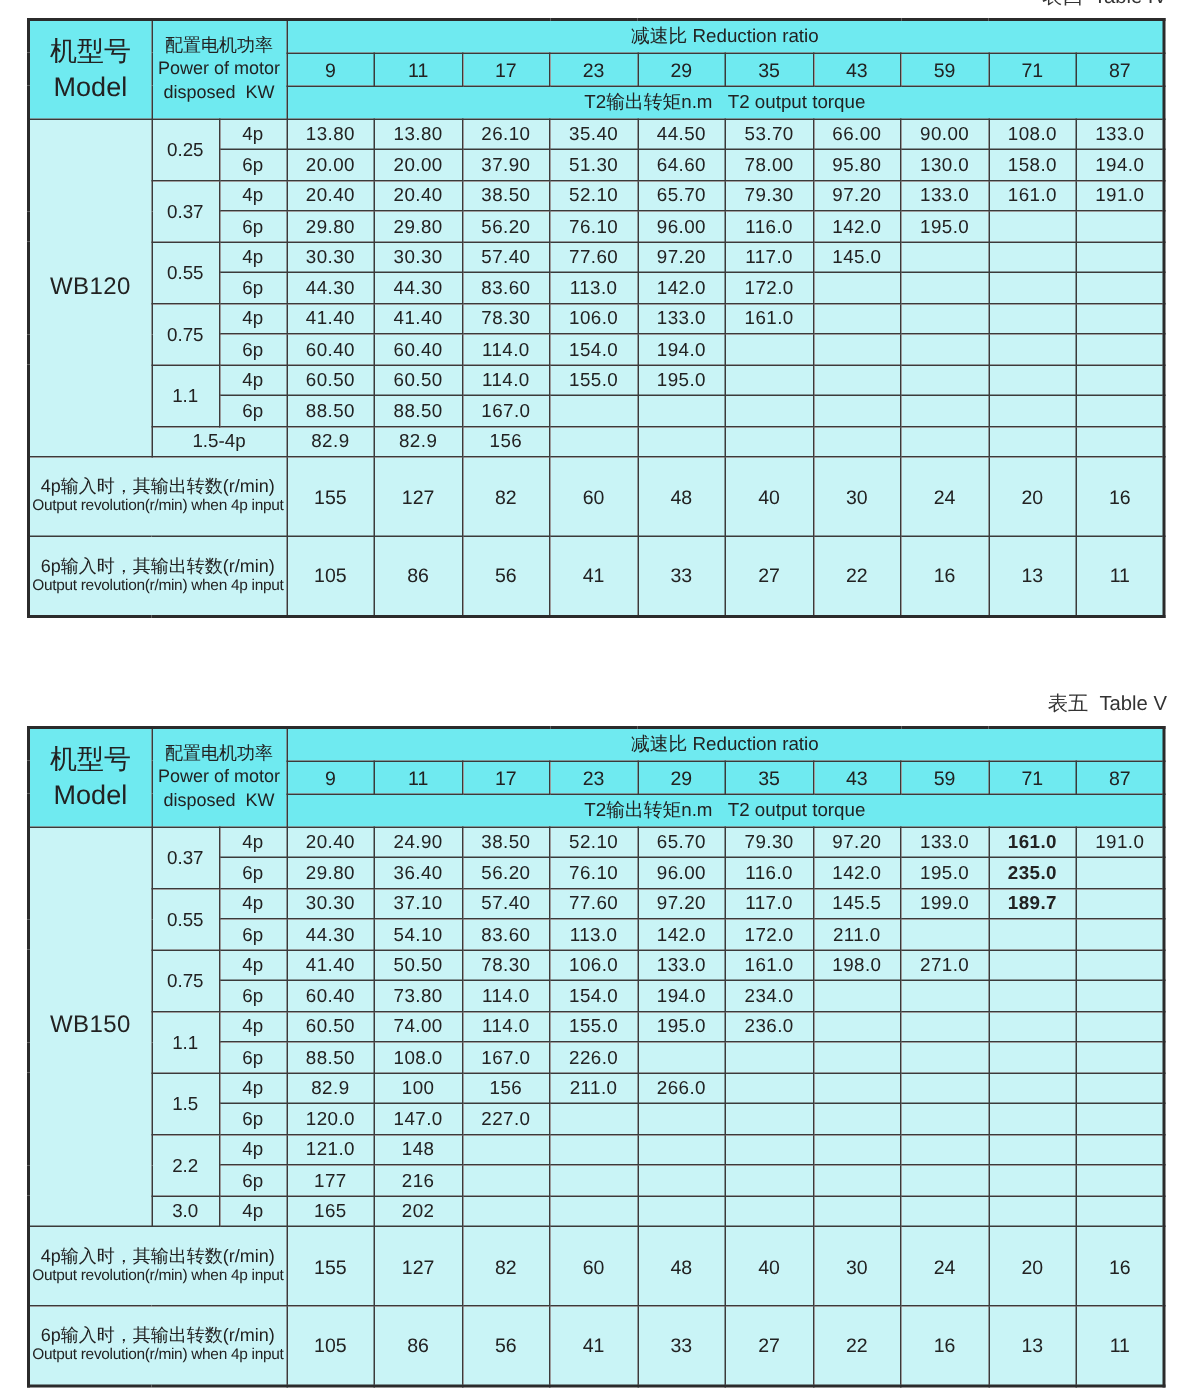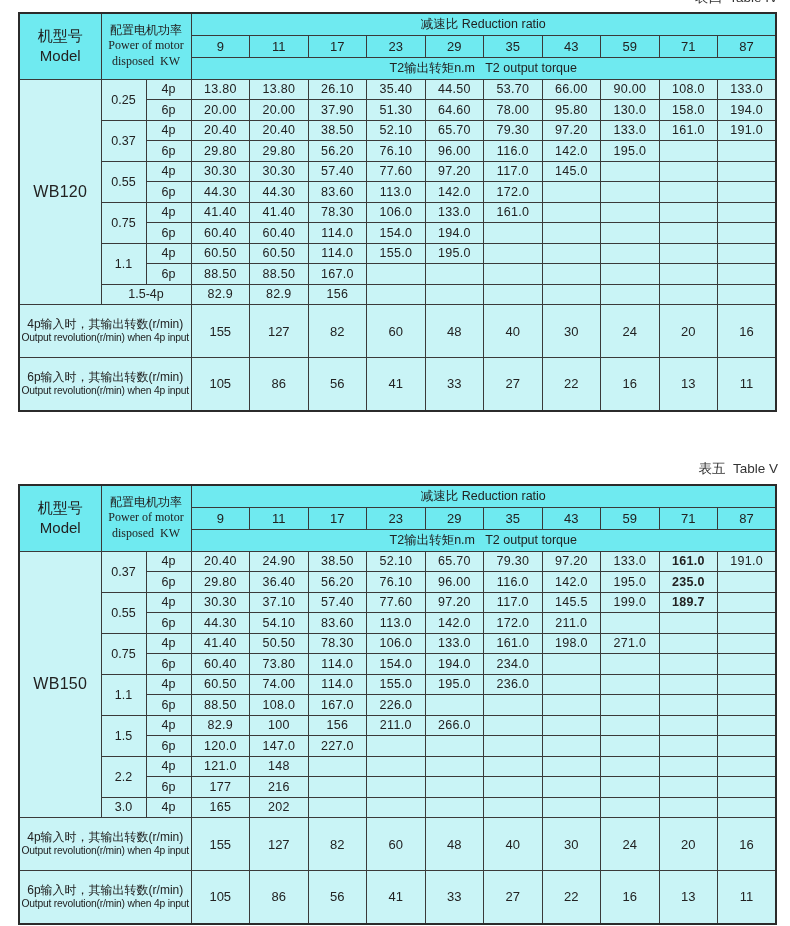--- a/index.html
+++ b/index.html
@@ -25,22 +25,22 @@
   #t5{top:484px;}
   th,td{
     border:1px solid var(--border);text-align:center;vertical-align:middle;
     padding:0;font-weight:normal;overflow:hidden;
   }
   tr.hr{height:22px;}
   tr.dr{height:20.5px;}
   tr.fr{height:53px;}
   .hdr{background:var(--header-bg);}
   .cell{background:var(--cell-bg);}
-  .model-h{font-size:15px;line-height:1.35;}
-  .power-h{font-size:12px;line-height:1.3;font-family:Liberation Serif, serif;}
+  .model-h{font-size:18px;line-height:1.35;}
+  .power-h{font-size:12px;line-height:1.3;}
   .ratio-h,.torque-h{font-size:12.5px;}
   .num-h{font-size:13px;}
   .model-cell{font-size:16px;letter-spacing:0.3px;}
   .power-cell,.pole-cell{font-size:12.5px;}
   .val{font-size:12.5px;letter-spacing:0.3px;}
   .val.bold{font-weight:bold;}
   .fval{font-size:13px;margin-left:44px;}
   .foot-label{line-height:1.25;}
   .fl-zh{font-size:12px;white-space:nowrap;}
   .fl-en{font-size:10.3px;letter-spacing:-0.2px;white-space:nowrap;text-align:center;}

